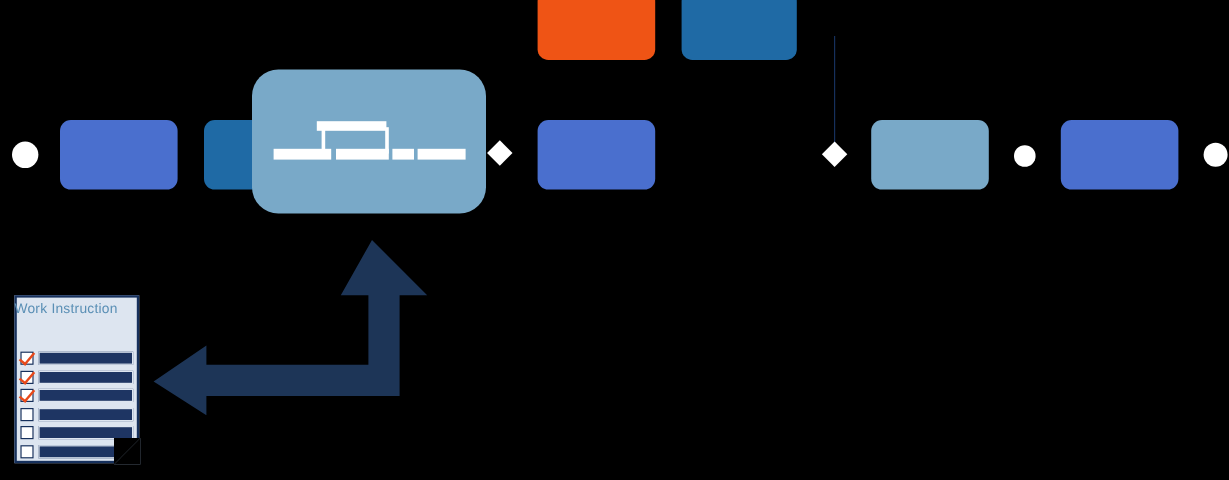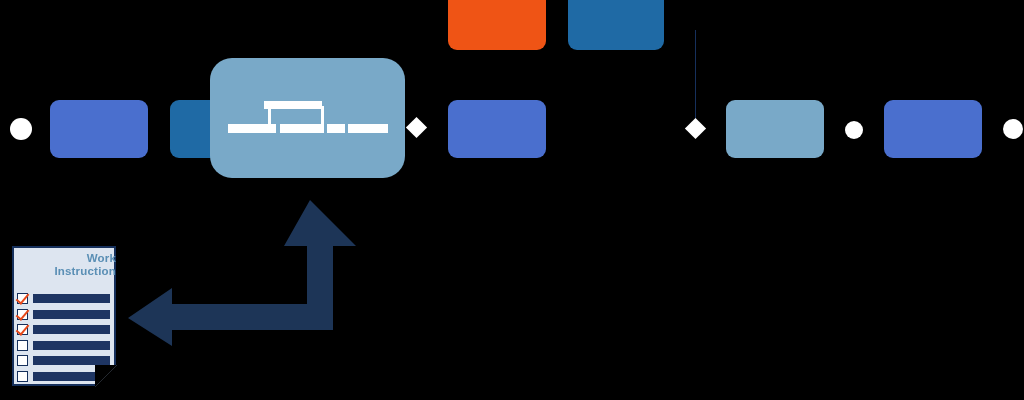--- a/index.html
+++ b/index.html
@@ -28,23 +28,23 @@
   .sheet-paper{position:absolute;inset:0;background:#dde5f0;
         border:2px solid #16305c;box-sizing:border-box;}
   .sheet-fold{position:absolute;right:-1px;bottom:-1px;width:22px;height:22px;
         background:#000;}
   .sheet-fold::before{content:"";position:absolute;right:0;bottom:0;
         width:0;height:0;border-left:22px solid transparent;
         border-bottom:22px solid #8fa3bf;}
   .sheet-fold::after{content:"";position:absolute;right:0;bottom:0;
         width:0;height:0;border-right:22px solid #000;
         border-top:22px solid transparent;}
-  .sheet-title{position:absolute;left:0;right:0;top:6px;text-align:right;
-        color:#5a8fb5;font-weight:bold;font-size:11.5px;line-height:13px;
-        letter-spacing:.2px;padding-left:17px;}
+  .sheet-title{position:absolute;left:0;right:0;top:6px;text-align:left;
+        color:#5a8fb5;font-weight:normal;font-size:11.5px;line-height:13px;
+        letter-spacing:.2px;}
   .sheet-rows{position:absolute;left:5px;right:5px;top:46px;}
   .srow{display:flex;align-items:center;height:13px;margin-bottom:2.6px;}
   .cbox{width:11px;height:11px;background:#ffffff;border:1.4px solid #16305c;
         box-sizing:border-box;position:relative;flex:0 0 auto;}
   .cbox.checked::after{content:"";position:absolute;left:1px;top:-3px;
         width:5px;height:11px;border:solid #e8491a;border-width:0 2.6px 2.6px 0;
         transform:rotate(40deg);}
   .sbar{flex:1;height:11px;margin-left:4px;background:#1e3563;
         border:1px solid #dde5f0;box-sizing:border-box;}
 </style>

